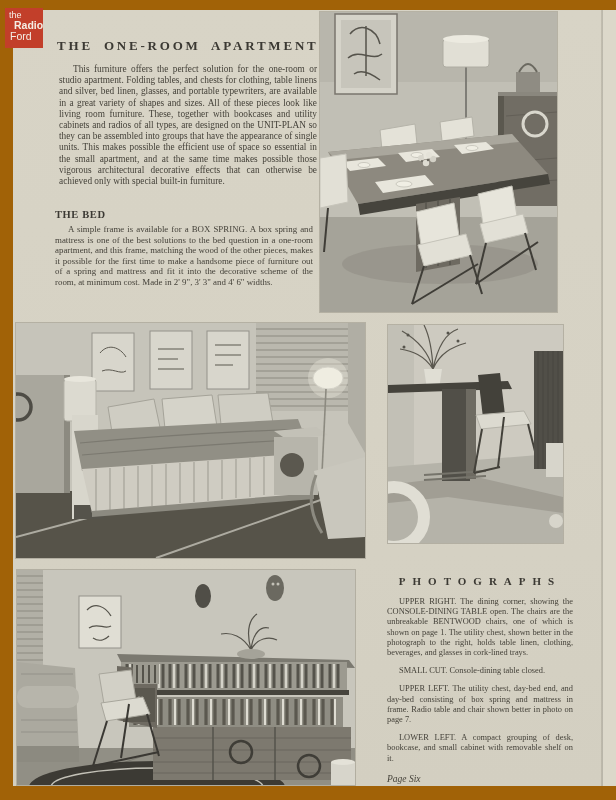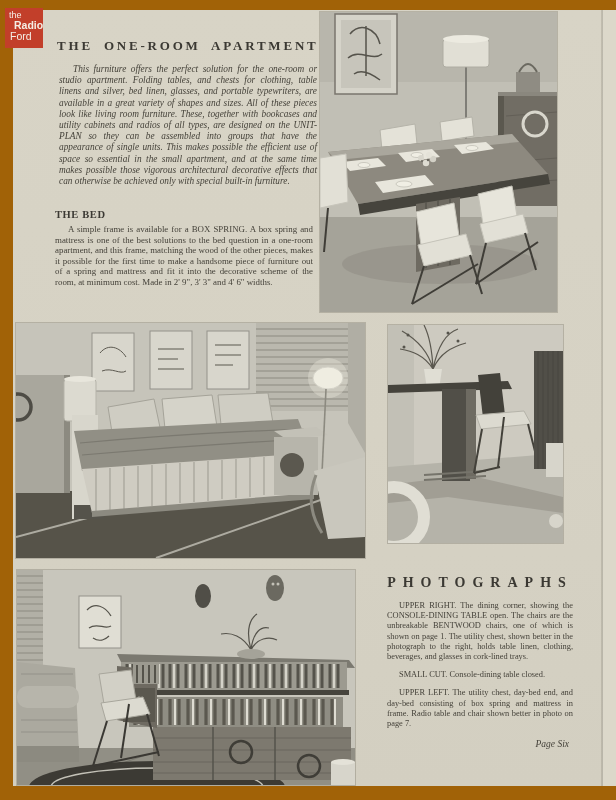--- a/index.html
+++ b/index.html
@@ -15,39 +15,39 @@
         font-family:"Liberation Sans",sans-serif;color:#f4efe6;line-height:1;}
   .logo .l-the{position:absolute;left:4px;top:3px;font-size:9px;}
   .logo .l-henry{position:absolute;left:9px;top:12px;font-size:10.5px;font-weight:bold;}
   .logo .l-ford{position:absolute;left:5px;top:23px;font-size:10.5px;font-weight:normal;}
   
   .title{position:absolute;left:44px;top:28px;width:262px;margin:0;
          font-size:13px;font-weight:bold;letter-spacing:2.8px;word-spacing:5px;
          color:#3b3933;white-space:nowrap;}
   .body-txt{color:#45423a;text-align:justify;}
   .intro{position:absolute;left:42px;top:50px;width:258px;margin:4px;
-         font-size:9.3px;line-height:11.2px;text-indent:14px;font-style:italic;}
+         font-size:9.3px;line-height:11.2px;text-indent:14px;}
   .bed-h{position:absolute;left:42px;top:199px;margin:0;font-size:10.5px;font-weight:bold;
          letter-spacing:.6px;color:#3b3933;text-align:right;}
   .bed-p{position:absolute;left:42px;top:214px;width:258px;margin:0;
          font-size:8.9px;line-height:10.6px;text-indent:13px;}
   
   .photo{position:absolute;overflow:hidden;background:#bfbdb3;box-shadow:0 0 0 1px rgba(80,76,64,.25);}
   .photo svg{display:block;width:100%;height:100%;}
   .p1{left:307px;top:2px;width:237px;height:300px;}
   .p2{left:3px;top:313px;width:349px;height:235px;}
   .p3{left:375px;top:315px;width:175px;height:218px;}
   .p4{left:4px;top:560px;width:338px;height:215px;}
   figure{margin:0;padding:0;}
   
   .photocol{position:absolute;left:374px;top:565px;width:186px;color:#45423a;}
-  .photocol h3{margin:0 0 10px 0;text-align:center;font-size:14px;font-weight:bold;
+  .photocol h3{margin:0 0 10px 0;text-align:center;font-size:11px;font-weight:bold;
                letter-spacing:7px;color:#3b3933;}
   .photocol p{margin:0 0 8px 0;font-size:8.4px;line-height:10.2px;text-align:justify;text-indent:12px;}
-  .pagenum{margin-top:10px;text-align:right;padding-right:4px;font-style:italic;font-size:9.5px;color:#45423a;}
+  .pagenum{margin-top:10px;padding-right:4px;font-style:italic;font-size:9.5px;color:#45423a;}
 </style>
 </head>
 <body>
 
 <div id="canvas">
   <div class="page">
 
     <div class="logo">
       <span class="l-the">the</span>
       <span class="l-henry">Radio</span>
@@ -319,19 +319,20 @@
           <ellipse cx="326" cy="192" rx="12" ry="3" fill="#e4e2d8"></ellipse>
         </g>
       </svg>
     </figure>
 
     <div class="photocol body-txt">
       <h3>PHOTOGRAPHS</h3>
       <p>UPPER RIGHT.  The dining corner, showing the CONSOLE-DINING TABLE open. The chairs are the unbreakable BENTWOOD chairs, one of which is shown on page 1. The utility chest, shown better in the photograph to the right, holds table linen, clothing, beverages, and glasses in cork-lined trays.</p>
       <p>SMALL CUT.  Console-dining table closed.</p>
       <p>UPPER LEFT.  The utility chest, day-bed end, and day-bed consisting of box spring and mattress in frame. Radio table and chair shown better in photo on page 7.</p>
+      <p>LOWER LEFT.  A compact grouping of desk, bookcase, and small cabinet with removable shelf on it.</p>
       <div class="pagenum">Page Six</div>
     </div>
 
     <div class="fold"></div>
     <div class="rightsliver"></div>
   </div>
 </div>
 
 </body></html>

